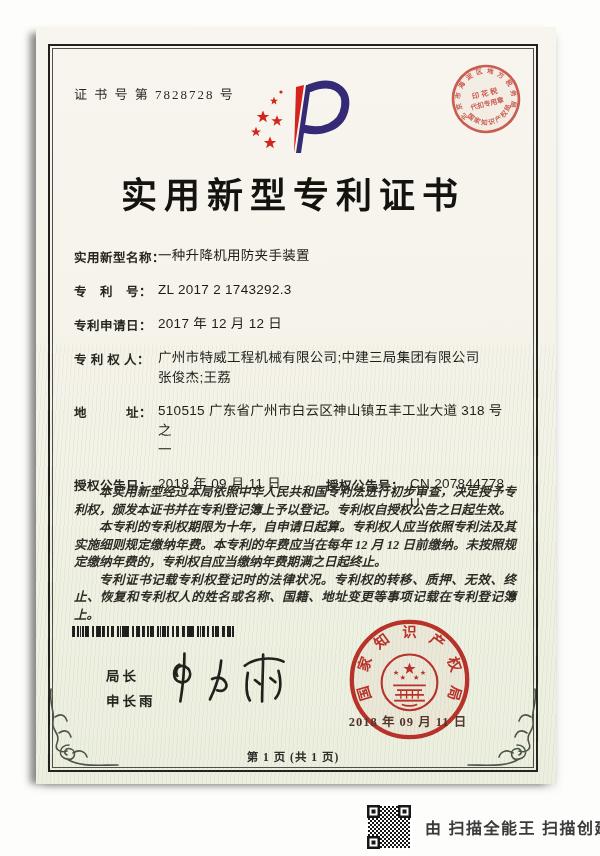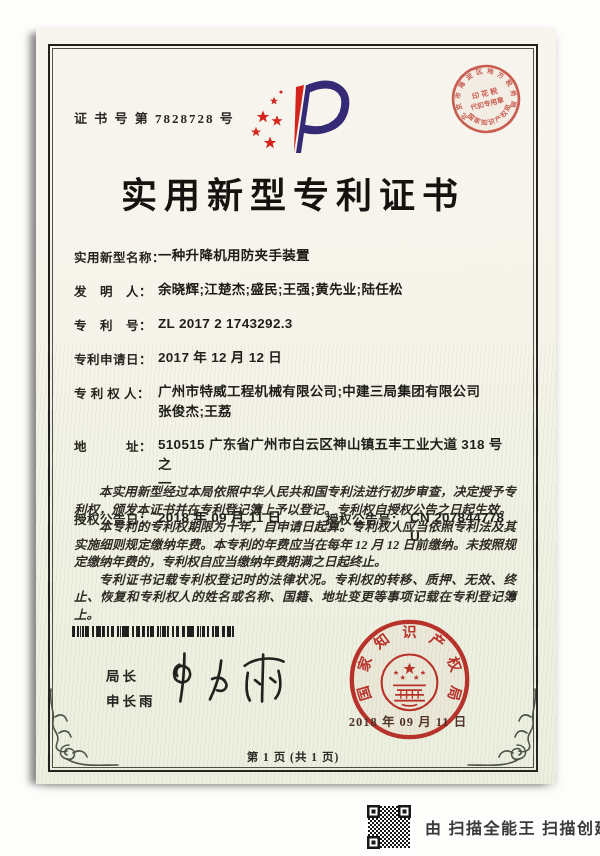--- a/index.html
+++ b/index.html
@@ -23,36 +23,36 @@
   
   .frame{
     position:absolute;left:12px;top:17px;width:486px;height:724px;
     border:2px solid #21201d;
   }
   .frame::before{
     content:"";position:absolute;inset:2px;border:1px solid rgba(38,37,33,.8);pointer-events:none;
   }
   .cert-no{
     position:absolute;left:24px;top:38px;
-    font-size:13px;font-weight:700;letter-spacing:2px;color:#2b2a27;white-space:nowrap;margin-top:24px;
+    font-size:13px;font-weight:400;letter-spacing:2px;color:#2b2a27;white-space:nowrap;
   }
   
   .logo{position:absolute;left:190px;top:28px;width:120px;height:92px;}
   .logo svg{width:100%;height:100%;}
   
   .doc-title{
     position:absolute;left:0;right:0;top:120px;text-align:center;
     font-size:36px;font-weight:700;letter-spacing:7px;color:#14130f;white-space:nowrap;
   }
   
   .fields{position:absolute;left:24px;right:20px;top:200px;}
   .row{display:flex;align-items:flex-start;margin-bottom:14px;}
   .lbl{flex:none;width:84px;font-size:12.5px;font-weight:700;letter-spacing:.5px;white-space:nowrap;padding-top:1px;color:#26251f;}
   .val{
-    font-size:13.5px;font-weight:700;line-height:1.45;color:#1d1c18;
+    font-size:13.5px;font-weight:400;line-height:1.45;color:#1d1c18;
     font-family:"Liberation Sans","DejaVu Sans",sans-serif;letter-spacing:.3px;
   }
   .row .pair{display:flex;}
   .row .pair.left{width:252px;flex:none;}
   
   .body-text{
     position:absolute;left:24px;right:20px;top:438px;
     font-size:12.5px;line-height:17.5px;font-style:italic;font-weight:600;
     color:#2d2a25;text-align:justify;
   }
@@ -136,24 +136,20 @@
         </g>
       </svg>
     </div>
 
     <div class="doc-title">实用新型专利证书</div>
 
     <div class="fields">
       <div class="row">
         <span class="lbl">实用新型名称：</span>
         <span class="val">一种升降机用防夹手装置</span>
-      </div>
-      <div class="row">
-        <span class="lbl">发　明　人：</span>
-        <span class="val">余晓辉;江楚杰;盛民;王强;黄先业;陆任松</span>
       </div>
       <div class="row">
         <span class="lbl">专　利　号：</span>
         <span class="val">ZL 2017 2 1743292.3</span>
       </div>
       <div class="row">
         <span class="lbl">专利申请日：</span>
         <span class="val">2017 年 12 月 12 日</span>
       </div>
       <div class="row">

